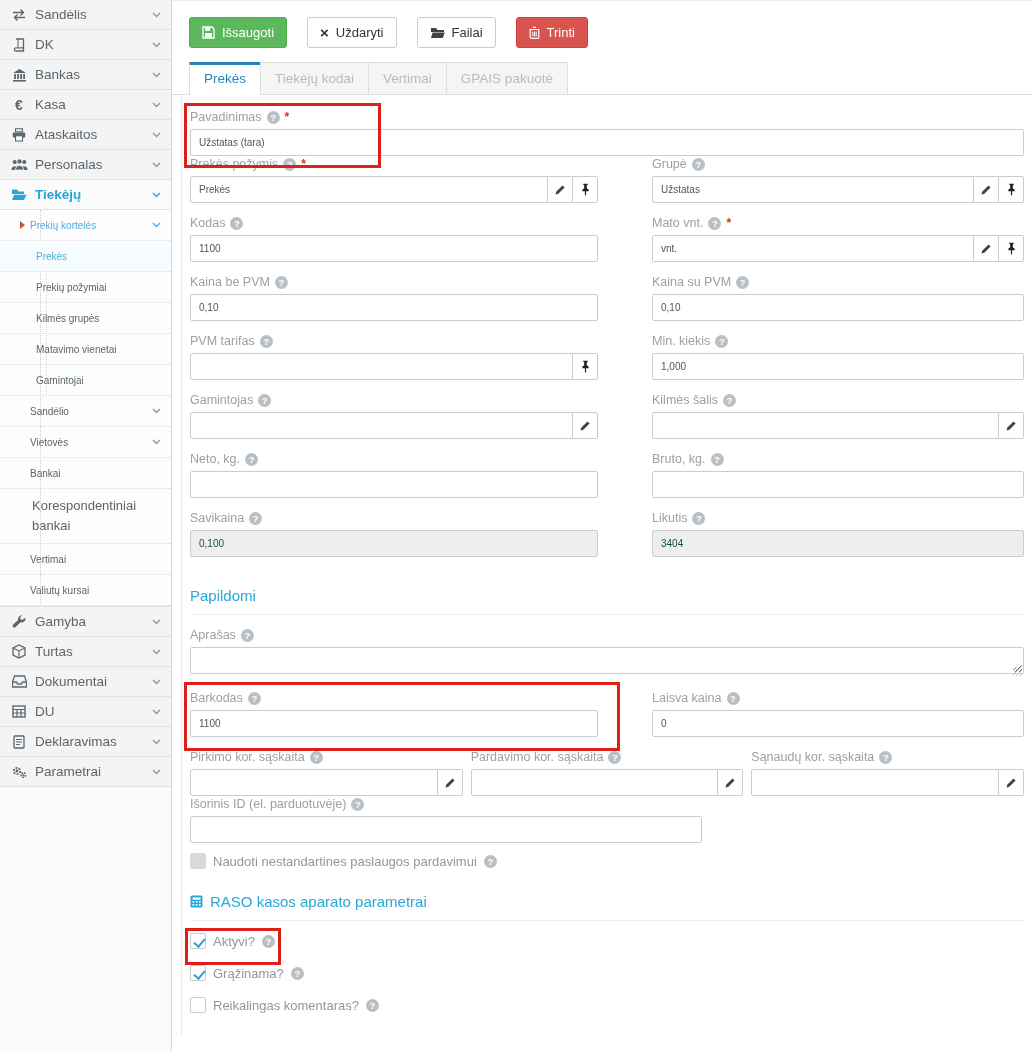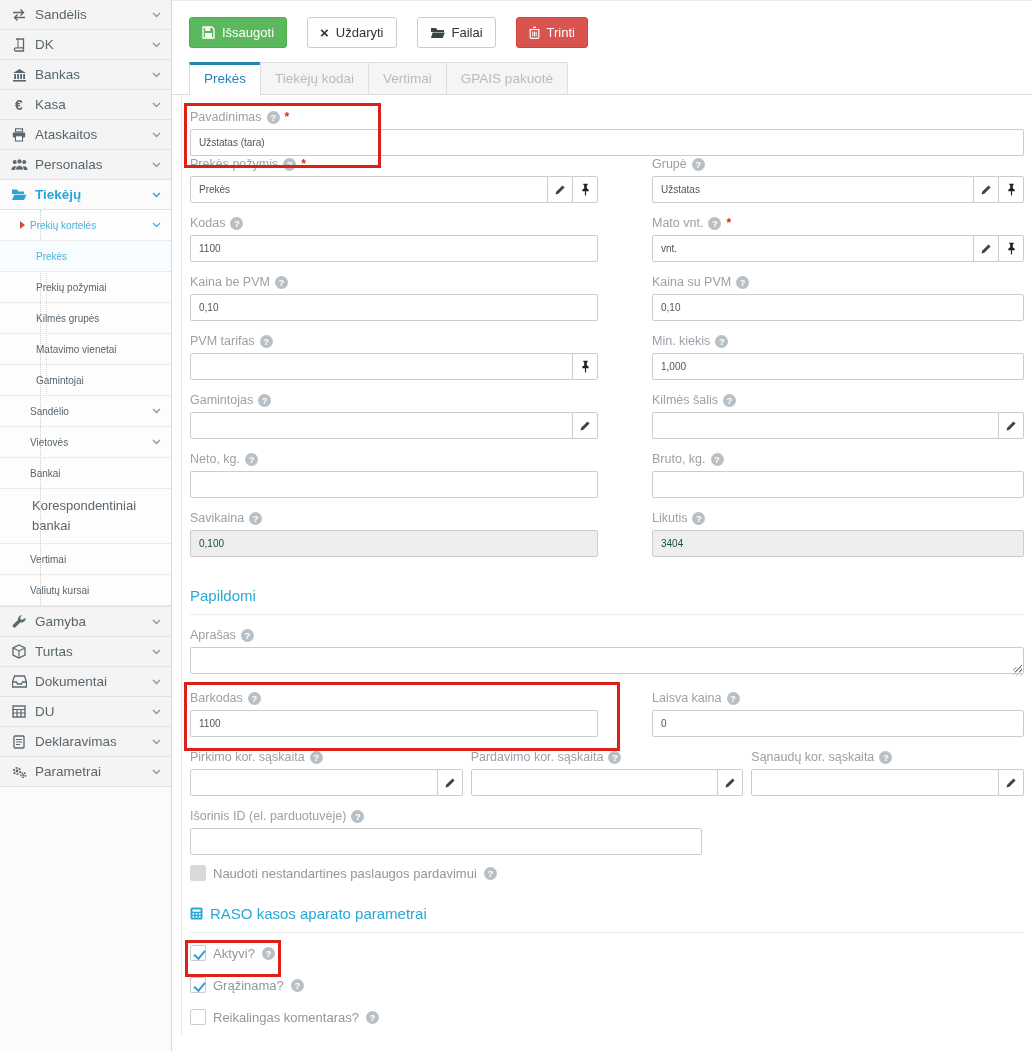--- a/index.html
+++ b/index.html
@@ -109,21 +109,21 @@
   }
   .inp:disabled { background:#eee; color:#14532d; }
   textarea.inp { height:27px; resize:vertical; padding-top:4px; }
   .igbtn {
     width:26px; height:27px; border:1px solid #ccc; background:#fff;
     margin-left:-1px; display:flex; align-items:center; justify-content:center;
     cursor:pointer; flex:none; border-radius:0 2px 2px 0; padding:0;
   }
   .row-full { }
   .row2 { display:grid; grid-template-columns:408px 372px; column-gap:54px; margin-bottom:12px; }
-  .row3 { display:grid; grid-template-columns:1fr 1fr 1fr; column-gap:8px; margin-bottom:12px; }
+  .row3 { display:grid; grid-template-columns:1fr 1fr 1fr; column-gap:8px; margin-bottom:0; }
 
   .sect {
     color:#29a8d8; font-size:15px; margin:30px 0 12px;
     padding-bottom:10px; border-bottom:1px solid #eee;
     display:flex; align-items:center; gap:7px; cursor:pointer;
   }
 
   .cbrow {
     display:flex; align-items:center; gap:7px; margin-bottom:16px;
     position:relative; font-size:13px; color:#8f979d;

